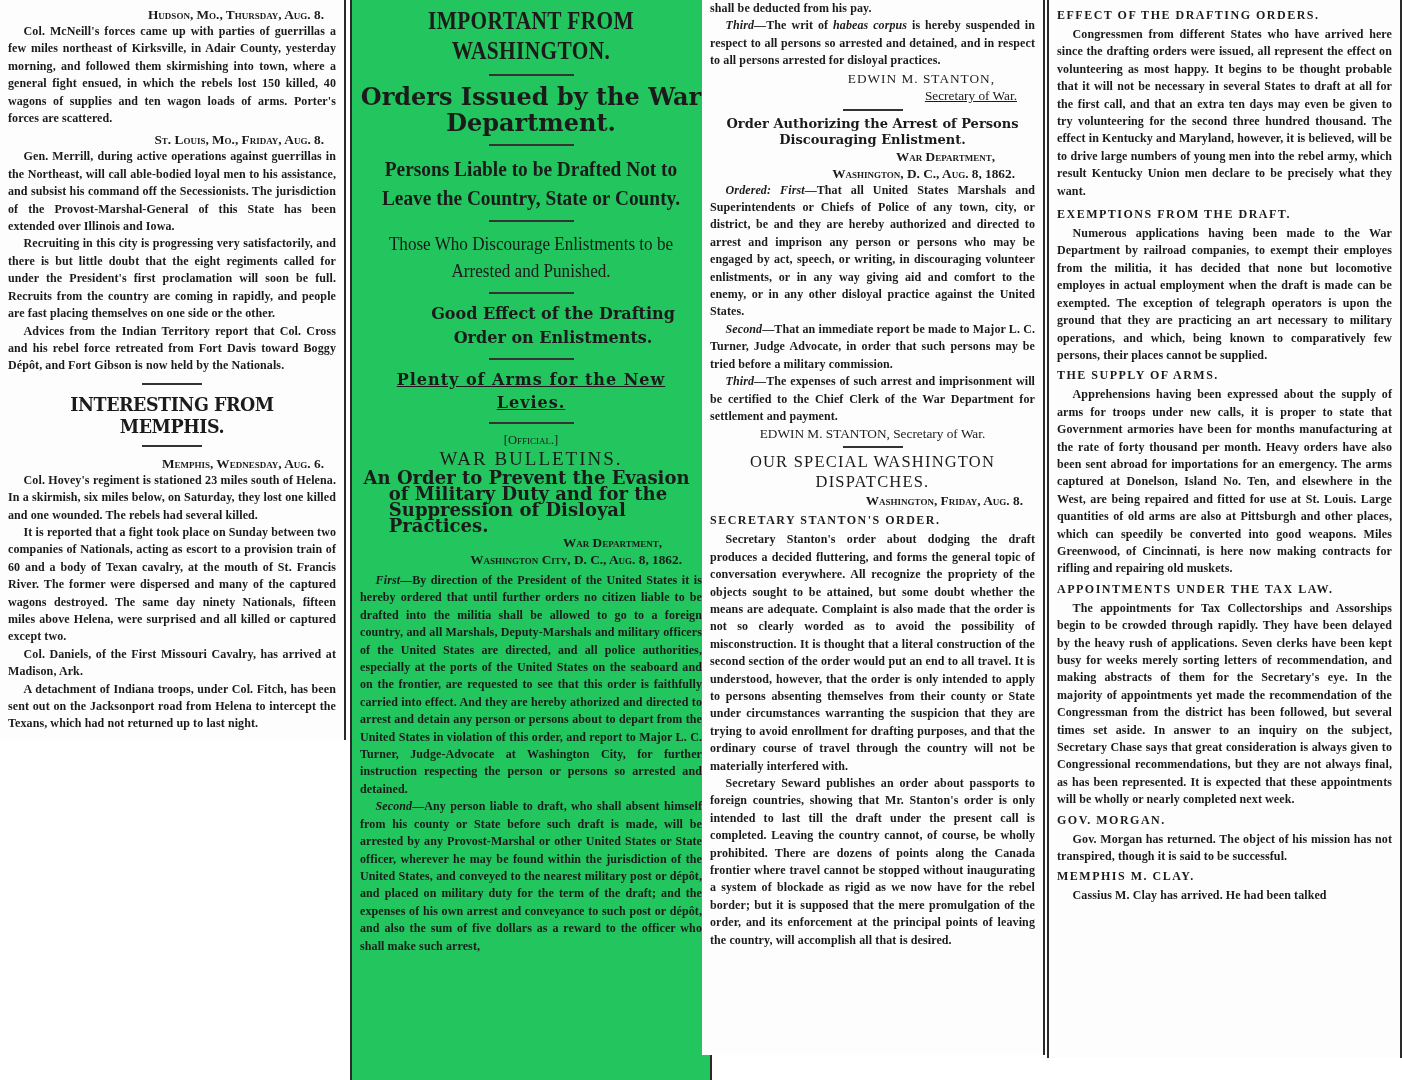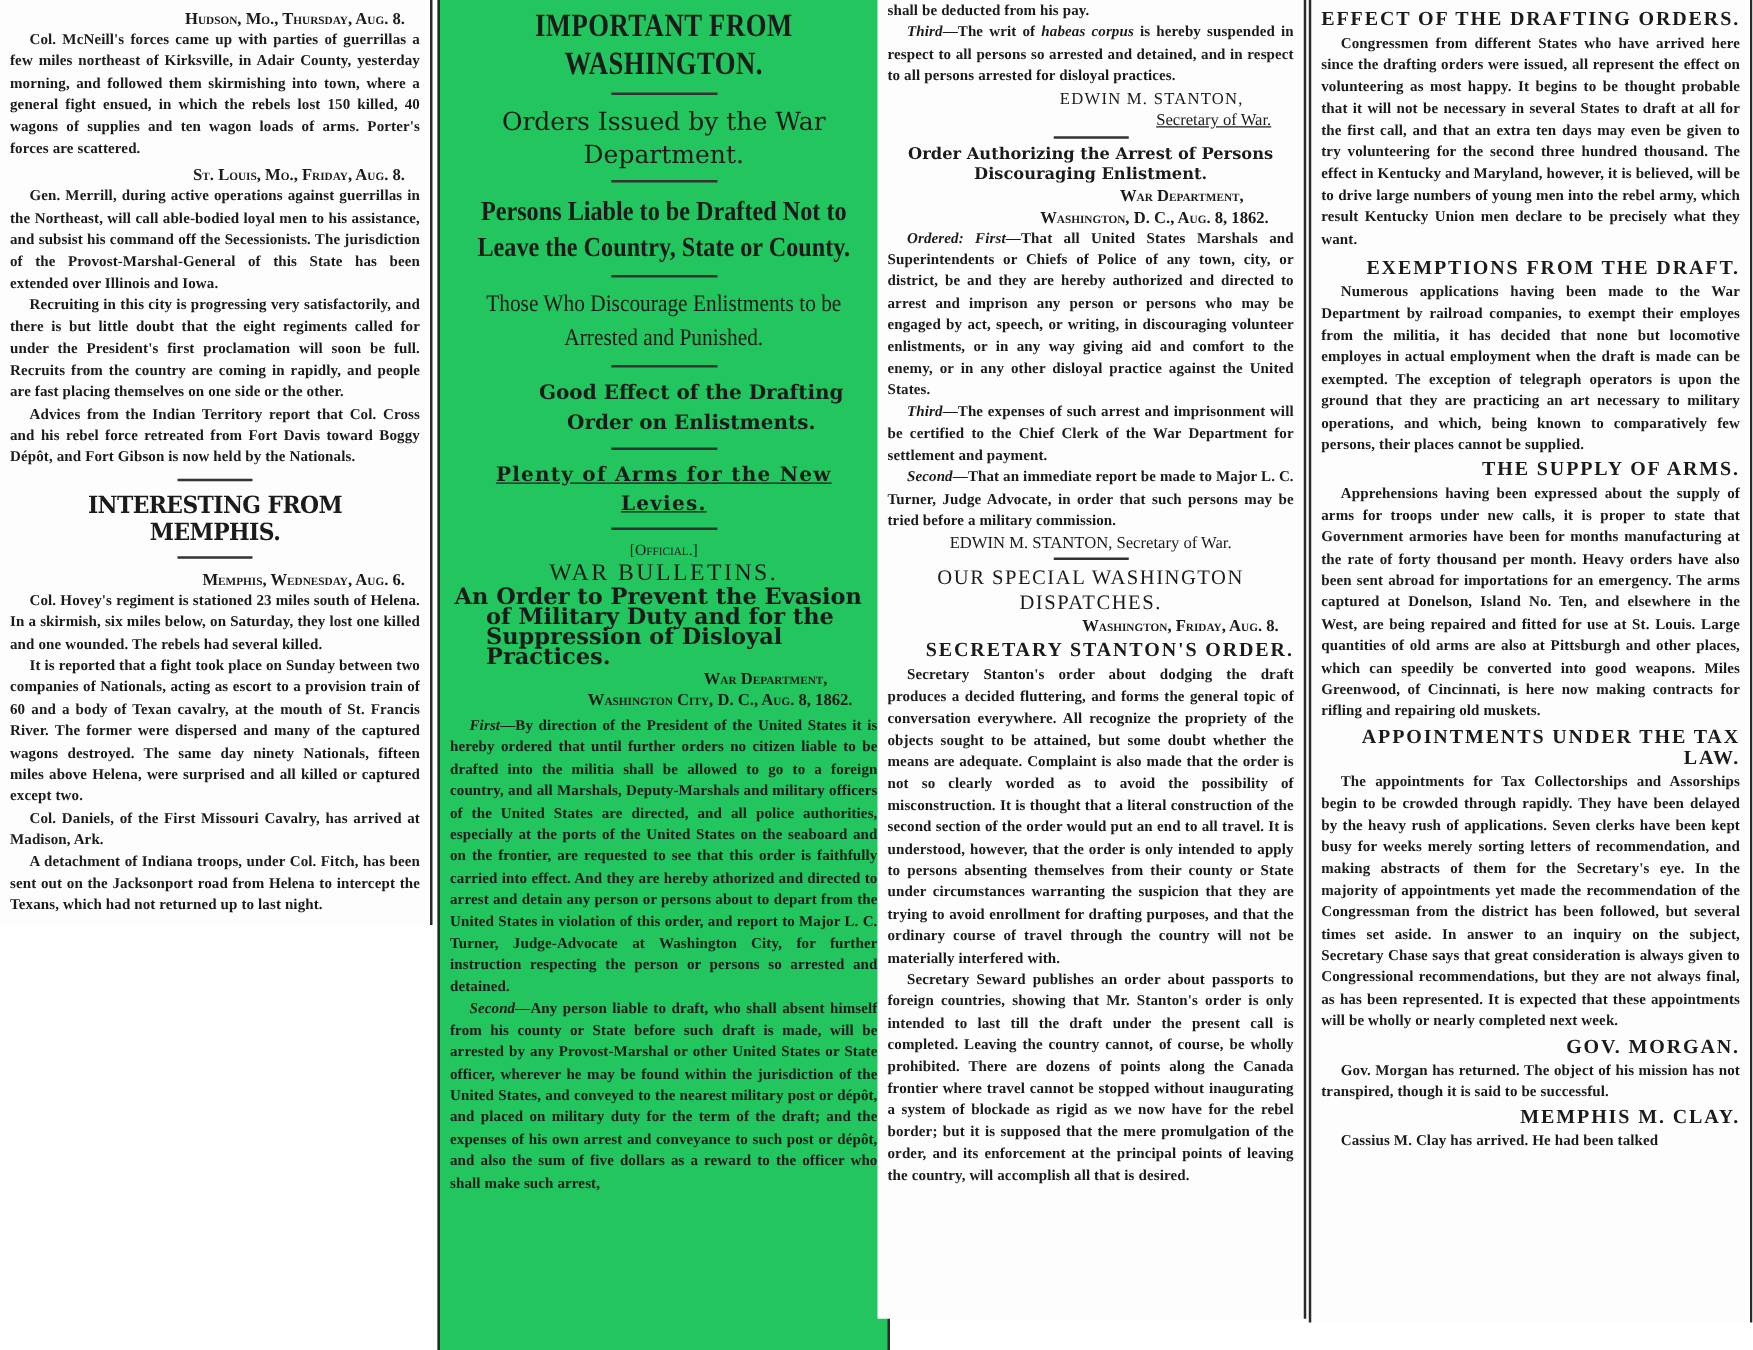--- a/index.html
+++ b/index.html
@@ -11,26 +11,26 @@
   #c3 { left:702px; width:343px; height:1055px; background:#fdfdfd; border-right:2px solid #2a2a2a; }
   #c4 { left:1047px; width:355px; height:1058px; background:#fdfdfd; border-left:2px solid #2a2a2a; border-right:2px solid #2a2a2a; }
   p { margin:0; font-size:12px; line-height:17.4px; text-align:justify; text-indent:1.3em; font-weight:bold; letter-spacing:0.1px; }
   p.noind { text-indent:0; }
   .dateline { text-align:right; font-size:13.3px; line-height:17px; font-weight:bold; padding-right:12px; }
   .dateline .sc, .sc { font-variant:small-caps;text-align:right; }
   .hd-big { text-align:center; font-weight:bold; font-family:"Liberation Serif", serif; }
   .rule { width:85px; height:2px; background:#333; margin:8px auto; }
   .rule.short { width:60px; }
   .head1 { font-size:26px; line-height:30px; letter-spacing:0.5px; transform:scaleX(0.82); font-weight:bold; margin-top:6px; }
-  .head2 { font-size:20px; line-height:26px; font-family:"DejaVu Serif", serif; font-weight:normal; }
+  .head2 { font-size:24px; line-height:26px; font-family:"DejaVu Serif", serif; font-weight:bold; }
   .head3 { font-size:22px; line-height:29px; font-weight:bold; transform:scaleX(0.88); }
   .head4 { font-size:19px; line-height:27px; font-weight:normal; transform:scaleX(0.9); }
   .head5 { font-size:16px; line-height:24px; font-family:"DejaVu Serif", serif; font-weight:bold;margin-left:44px; }
   .head6 { font-size:16px; line-height:23px; font-family:"DejaVu Serif", serif; font-weight:bold; letter-spacing:1px;text-decoration:underline; }
-  .sub-small { text-align:right; font-size:16px; font-variant:small-caps; letter-spacing:1.5px; font-weight:bold; line-height:17px; margin:3px 0 2px; }
+  .sub-small { text-align:left; font-size:12px; font-variant:small-caps; letter-spacing:1.5px; font-weight:bold; line-height:17px; margin:3px 0 2px; }
   .official { text-align:center; font-size:12.5px; font-variant:small-caps; line-height:16px; margin-top:6px; }
   .bulletins { text-align:center; font-size:19px; letter-spacing:2px; line-height:22px; }
   .order-title { font-family:"DejaVu Serif", serif; font-weight:bold; font-size:18px; line-height:16px; padding-left:1.6em; text-indent:-1.4em; }
   .order-title.center { padding-left:0; text-indent:0; text-align:center; }
   .memphis { text-align:center; font-size:19px; font-weight:bold; font-family:"DejaVu Serif", serif; letter-spacing:-0.5px; transform:scaleX(0.92); margin:4px 0; }
   .dispatch { text-align:center; font-size:16.5px; letter-spacing:1.2px; line-height:20px; }
   .sig { text-align:center; font-size:13.3px; line-height:17px; font-weight:bold; }
   .sig.right { text-align:right; padding-right:18px; font-weight:normal;text-decoration:underline; }
   em { font-style:italic; }
 </style>
@@ -80,22 +80,22 @@
 <div class="col" id="c3">
   <p class="noind">shall be deducted from his pay.</p>
   <p><em>Third</em><span>—The writ of </span><em>habeas corpus</em><span> is hereby suspended in respect to all persons so arrested and detained, and in respect to all persons arrested for disloyal practices.</span></p>
   <div class="sig" style="text-align:right;padding-right:40px;letter-spacing:1px;font-weight:normal">EDWIN M. STANTON,</div>
   <div class="sig right">Secretary of War.</div>
   <div class="rule short" style="margin:5px auto"></div>
   <div class="order-title center" style="font-size:13px">Order Authorizing the Arrest of Persons Discouraging Enlistment.</div>
   <div class="dateline sc" style="padding-right:40px">War Department,</div>
   <div class="dateline sc" style="padding-right:20px">Washington, D. C., Aug. 8, 1862.</div>
   <p><em>Ordered: First</em><span>—That all United States Marshals and Superintendents or Chiefs of Police of any town, city, or district, be and they are hereby authorized and directed to arrest and imprison any person or persons who may be engaged by act, speech, or writing, in discouraging volunteer enlistments, or in any way giving aid and comfort to the enemy, or in any other disloyal practice against the United States.</span></p>
+  <p><em>Second</em><span>—That an immediate report be made to Major L. C. Turner, Judge Advocate, in order that such persons may be tried before a military commission.</span></p>
   <p><em>Third</em><span>—The expenses of such arrest and imprisonment will be certified to the Chief Clerk of the War Department for settlement and payment.</span></p>
-  <p><em>Second</em><span>—That an immediate report be made to Major L. C. Turner, Judge Advocate, in order that such persons may be tried before a military commission.</span></p>
   <div class="sig" style="font-weight:normal">EDWIN M. STANTON, Secretary of War.</div>
   <div class="rule short" style="margin:4px auto"></div>
   <div class="dispatch">OUR SPECIAL WASHINGTON DISPATCHES.</div>
   <div class="dateline sc">Washington, Friday, Aug. 8.</div>
   <div class="sub-small">SECRETARY STANTON'S ORDER.</div>
   <p>Secretary Stanton's order about dodging the draft produces a decided fluttering, and forms the general topic of conversation everywhere. All recognize the propriety of the objects sought to be attained, but some doubt whether the means are adequate. Complaint is also made that the order is not so clearly worded as to avoid the possibility of misconstruction. It is thought that a literal construction of the second section of the order would put an end to all travel. It is understood, however, that the order is only intended to apply to persons absenting themselves from their county or State under circumstances warranting the suspicion that they are trying to avoid enrollment for drafting purposes, and that the ordinary course of travel through the country will not be materially interfered with.</p>
   <p>Secretary Seward publishes an order about passports to foreign countries, showing that Mr. Stanton's order is only intended to last till the draft under the present call is completed. Leaving the country cannot, of course, be wholly prohibited. There are dozens of points along the Canada frontier where travel cannot be stopped without inaugurating a system of blockade as rigid as we now have for the rebel border; but it is supposed that the mere promulgation of the order, and its enforcement at the principal points of leaving the country, will accomplish all that is desired.</p>
 </div>
 
 <div class="col" id="c4">

